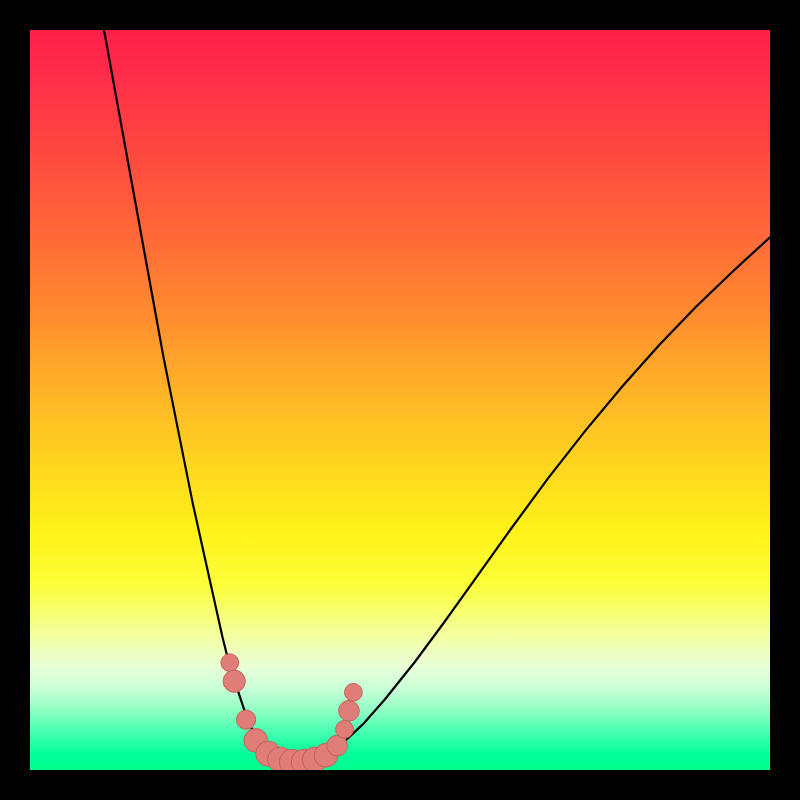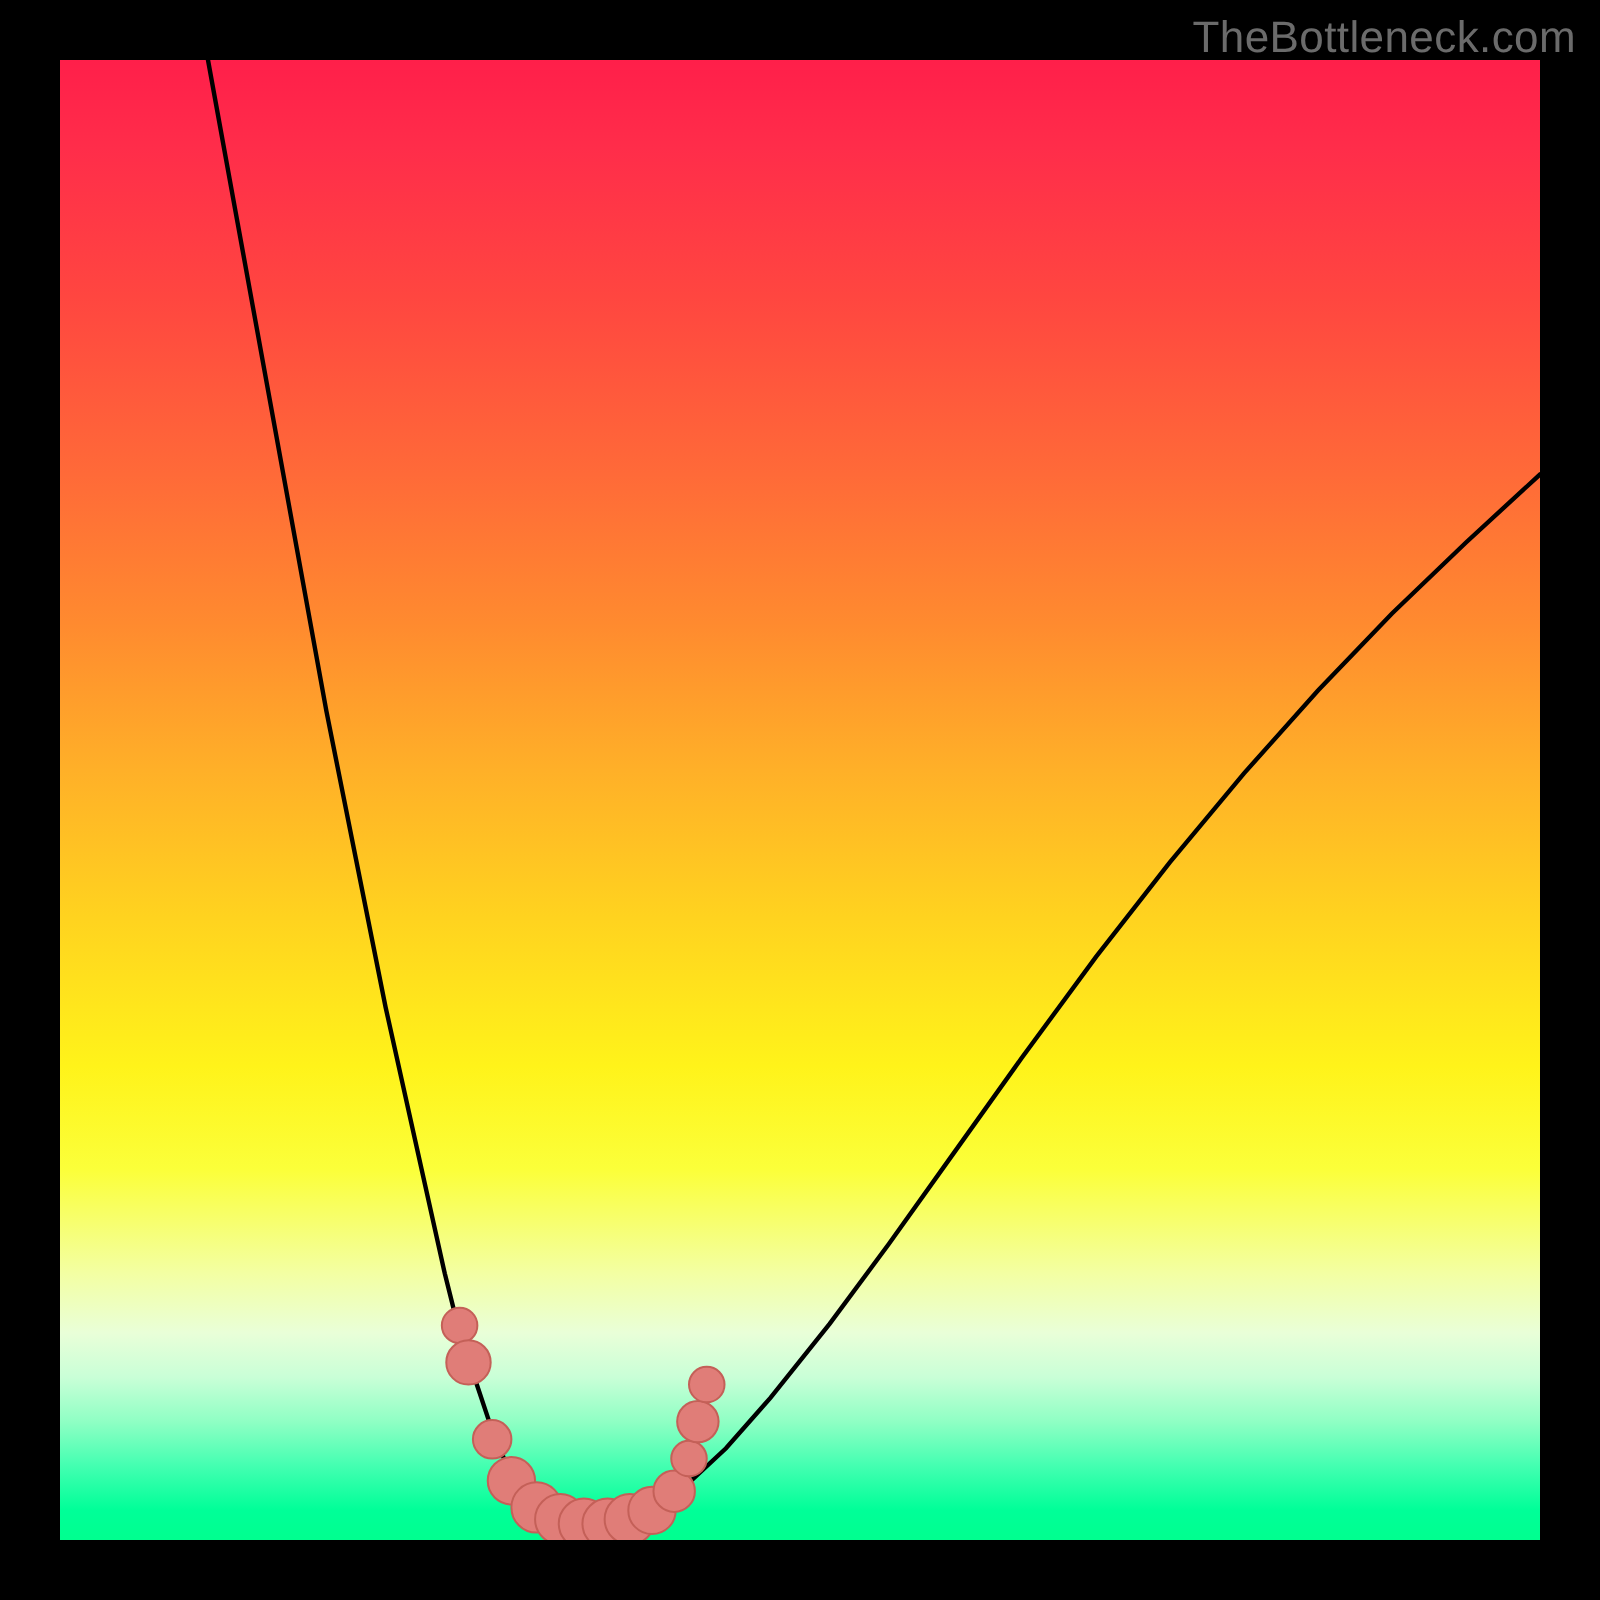--- a/index.html
+++ b/index.html
@@ -62,21 +62,20 @@
   svg.curves {
     position: absolute;
     inset: 0;
   }
 </style>
 </head>
 <body>
 
 <div class="frame">
 
-  <div class="watermark">TheBottleneck.com</div>
 
   <div class="plot-area">
     <div class="gradient-bg"></div>
 
     <svg class="curves" viewBox="0 0 740 740" preserveAspectRatio="none">
       <path d="M 74.00 0.00 L 88.80 81.40 L 103.60 162.80 L 118.40 244.20 L 133.20 325.60 L 148.00 399.60 L 162.80 473.60 L 177.60 540.20 L 192.40 606.80 L 199.80 636.40 L 207.20 658.60 L 214.60 680.80 L 222.00 699.30 L 229.40 714.10 L 236.80 723.72 L 244.20 728.90 L 244.20 728.90 L 251.60 731.86 L 259.00 733.34 L 266.40 733.34 L 273.80 732.60 L 281.20 731.12 L 288.60 728.90 L 296.00 725.94 L 296.00 725.94 L 310.80 714.84 L 333.00 694.12 L 355.20 668.96 L 384.80 631.96 L 414.40 592.00 L 444.00 550.56 L 481.00 498.76 L 518.00 448.44 L 555.00 401.08 L 592.00 356.68 L 629.00 315.24 L 666.00 276.76 L 703.00 241.24 L 740.00 207.20" fill="none" stroke="#000000" stroke-width="2.2" stroke-linecap="round"></path>
       <g>
           <circle cx="199.80" cy="632.70" r="8.88" fill="#e07d78" stroke="#c46058" stroke-width="1"></circle>
           <circle cx="204.24" cy="651.20" r="11.10" fill="#e07d78" stroke="#c46058" stroke-width="1"></circle>
           <circle cx="216.08" cy="689.68" r="9.62" fill="#e07d78" stroke="#c46058" stroke-width="1"></circle>

